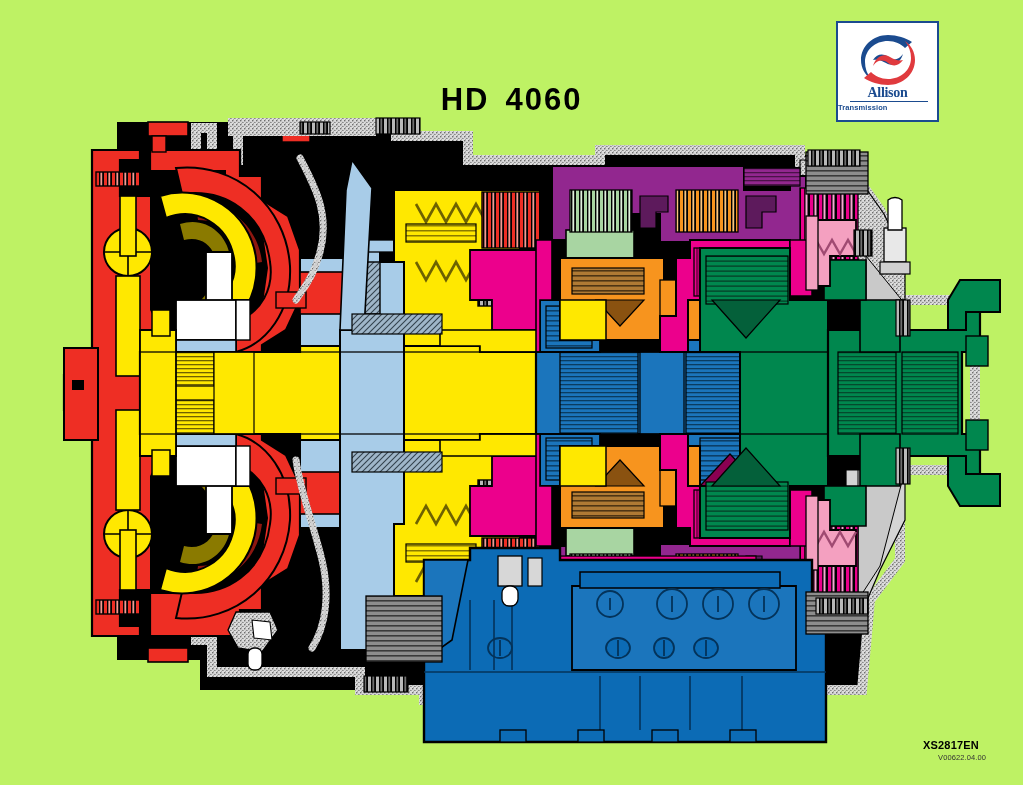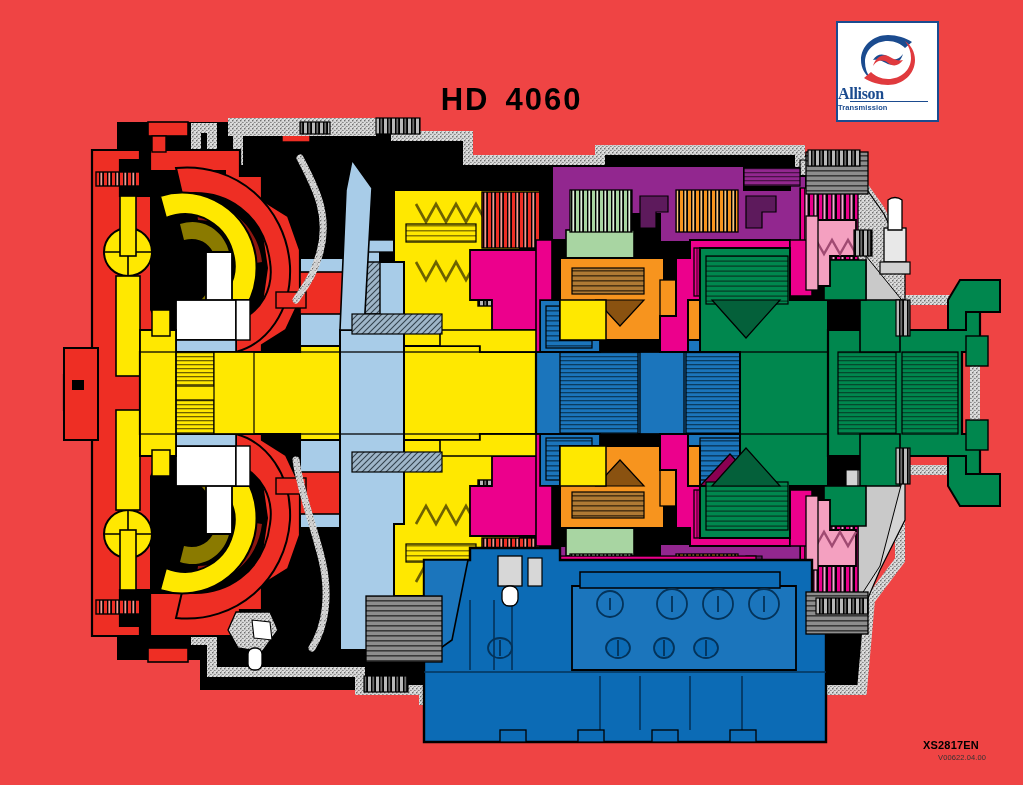--- a/index.html
+++ b/index.html
@@ -2,39 +2,39 @@
 <html><head>
 <meta charset="utf-8">
 <title>HD 4060</title>
 <style>
   html,body{margin:0;padding:0;background:#ffffff;}
   body{
     width:1023px;height:785px;position:relative;overflow:hidden;
     font-family:"Liberation Sans", sans-serif;
     -webkit-font-smoothing:antialiased;
   }
-  #page{position:absolute;inset:0;background:#ef4444;}
+  #page{position:absolute;inset:0;background:#bef264;}
 
   
   #title{
     position:absolute;left:0;top:82px;width:1023px;text-align:center;
     font-size:31px;font-weight:bold;letter-spacing:2px;color:#000;
     font-family:"Liberation Sans", sans-serif;
   }
   #title .gap{display:inline-block;width:16px;}
 
   
   #logo{
     position:absolute;left:836px;top:21px;width:103px;height:101px;
     border:2px solid #1B4B8F;background:#ffffff;box-sizing:border-box;
   }
   #logo-mark{position:absolute;left:50%;top:9px;transform:translateX(-50%);width:66px;height:56px;}
   #logo-name{
-    position:absolute;left:0;top:63px;width:100%;
-    font-size:16px;font-weight:bold;color:#1B4B8F;font-family:"Liberation Serif", serif;
+    position:absolute;left:0;top:63px;width:100%;text-align:center;
+    font-size:14px;font-weight:bold;color:#1B4B8F;font-family:"Liberation Serif", serif;
     line-height:1;letter-spacing:-.3px;
   }
   #logo-sub{
     position:absolute;left:0;top:80px;width:100%;text-align:left;
     font-size:7.5px;font-weight:bold;color:#1B4B8F;font-family:"Liberation Sans", sans-serif;
     letter-spacing:.1px;
   }
   #logo-rule{position:absolute;left:12px;top:78px;width:78px;height:1px;background:#1B4B8F;}
 
   

